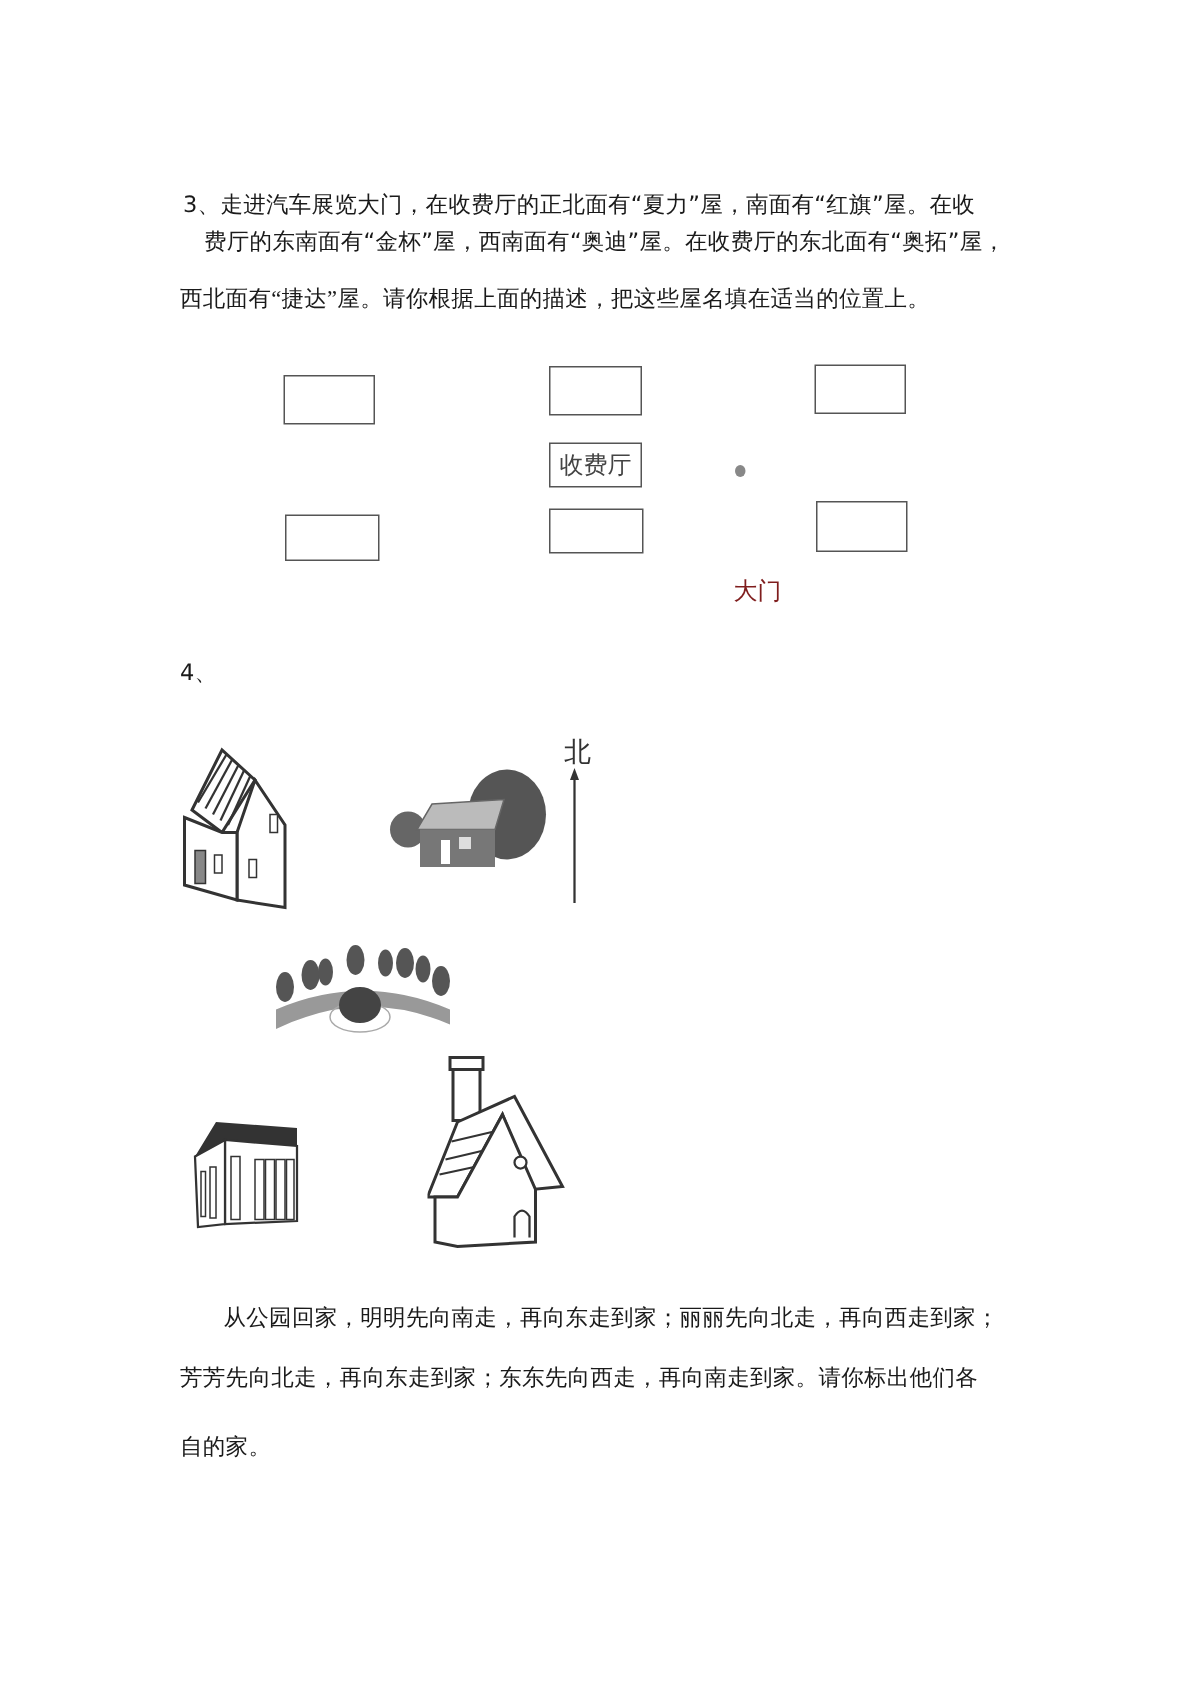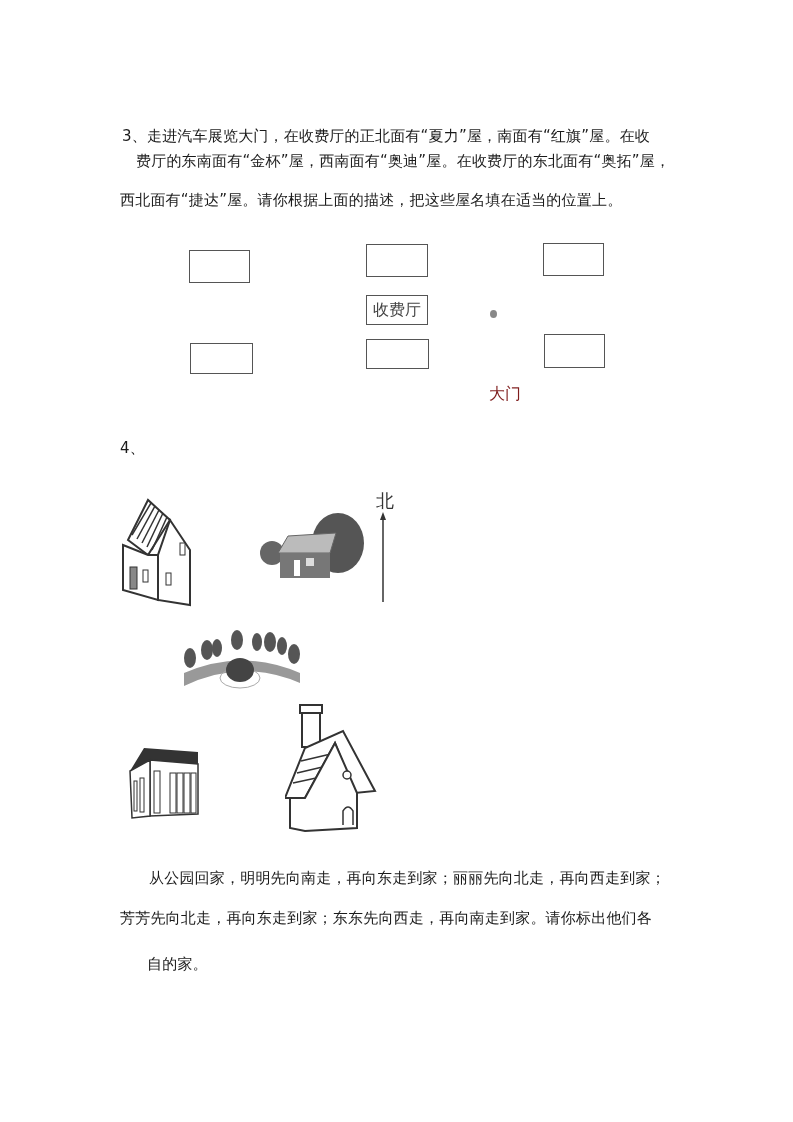--- a/index.html
+++ b/index.html
@@ -12,21 +12,21 @@
                display:flex; align-items:center; justify-content:center; }
   .plain-label { position:absolute; font-family:"DejaVu Serif", serif; font-size:16px; color:#7f1d1d; }
   .dot { position:absolute; width:7px; height:8px; border-radius:50%; background:#888; }
   .pic { position:absolute; }
 </style>
 </head>
 <body>
 
 <div class="para" style="left:122px;top:109px;margin-top:20px;">3、走进汽车展览大门，在收费厅的正北面有“夏力”屋，南面有“红旗”屋。在收</div>
 <div class="para" style="left:120px;top:154px;margin-left:16px;">费厅的东南面有“金杯”屋，西南面有“奥迪”屋。在收费厅的东北面有“奥拓”屋，</div>
-<div class="para" style="left:120px;top:193px;">西北面有“捷达”屋。请你根据上面的描述，把这些屋名填在适当的位置上。</div>
+<div class="para" style="left:120px;top:193px;font-family:Liberation Serif, serif;">西北面有“捷达”屋。请你根据上面的描述，把这些屋名填在适当的位置上。</div>
 
 <div class="box" style="left:189px;top:250px;width:61px;height:33px;"></div>
 <div class="box" style="left:366px;top:244px;width:62px;height:33px;"></div>
 <div class="box" style="left:543px;top:243px;width:61px;height:33px;"></div>
 <div class="label-box" style="left:366px;top:295px;width:62px;height:30px;">收费厅</div>
 <div class="dot" style="left:490px;top:310px;"></div>
 <div class="box" style="left:190px;top:343px;width:63px;height:31px;"></div>
 <div class="box" style="left:366px;top:339px;width:63px;height:30px;"></div>
 <div class="box" style="left:544px;top:334px;width:61px;height:34px;"></div>
 <div class="plain-label" style="left:489px;top:384px;">大门</div>
@@ -105,13 +105,13 @@
       <line x1="12" y1="70" x2="46" y2="62"></line>
     <line x1="16" y1="58" x2="50" y2="50"></line>
   </g>
   <polygon points="50,40 72,90 72,125 20,128 5,125 5,95 20,95" fill="#fff" stroke="#333" stroke-width="2"></polygon>
   <circle cx="62" cy="72" r="4" fill="#fff" stroke="#333" stroke-width="1.5"></circle>
   <path d="M58,122 L58,108 Q63,100 68,108 L68,122" fill="#fff" stroke="#333" stroke-width="1.5"></path>
 </svg>
 
 <div class="para" style="left:149px;top:871px;">从公园回家，明明先向南走，再向东走到家；丽丽先向北走，再向西走到家；</div>
 <div class="para" style="left:120px;top:911px;text-align:right;">芳芳先向北走，再向东走到家；东东先向西走，再向南走到家。请你标出他们各</div>
-<div class="para" style="left:120px;top:957px;margin-left:27px;">自的家。</div>
+<div class="para" style="left:120px;top:957px;">自的家。</div>
 
 </body></html>

